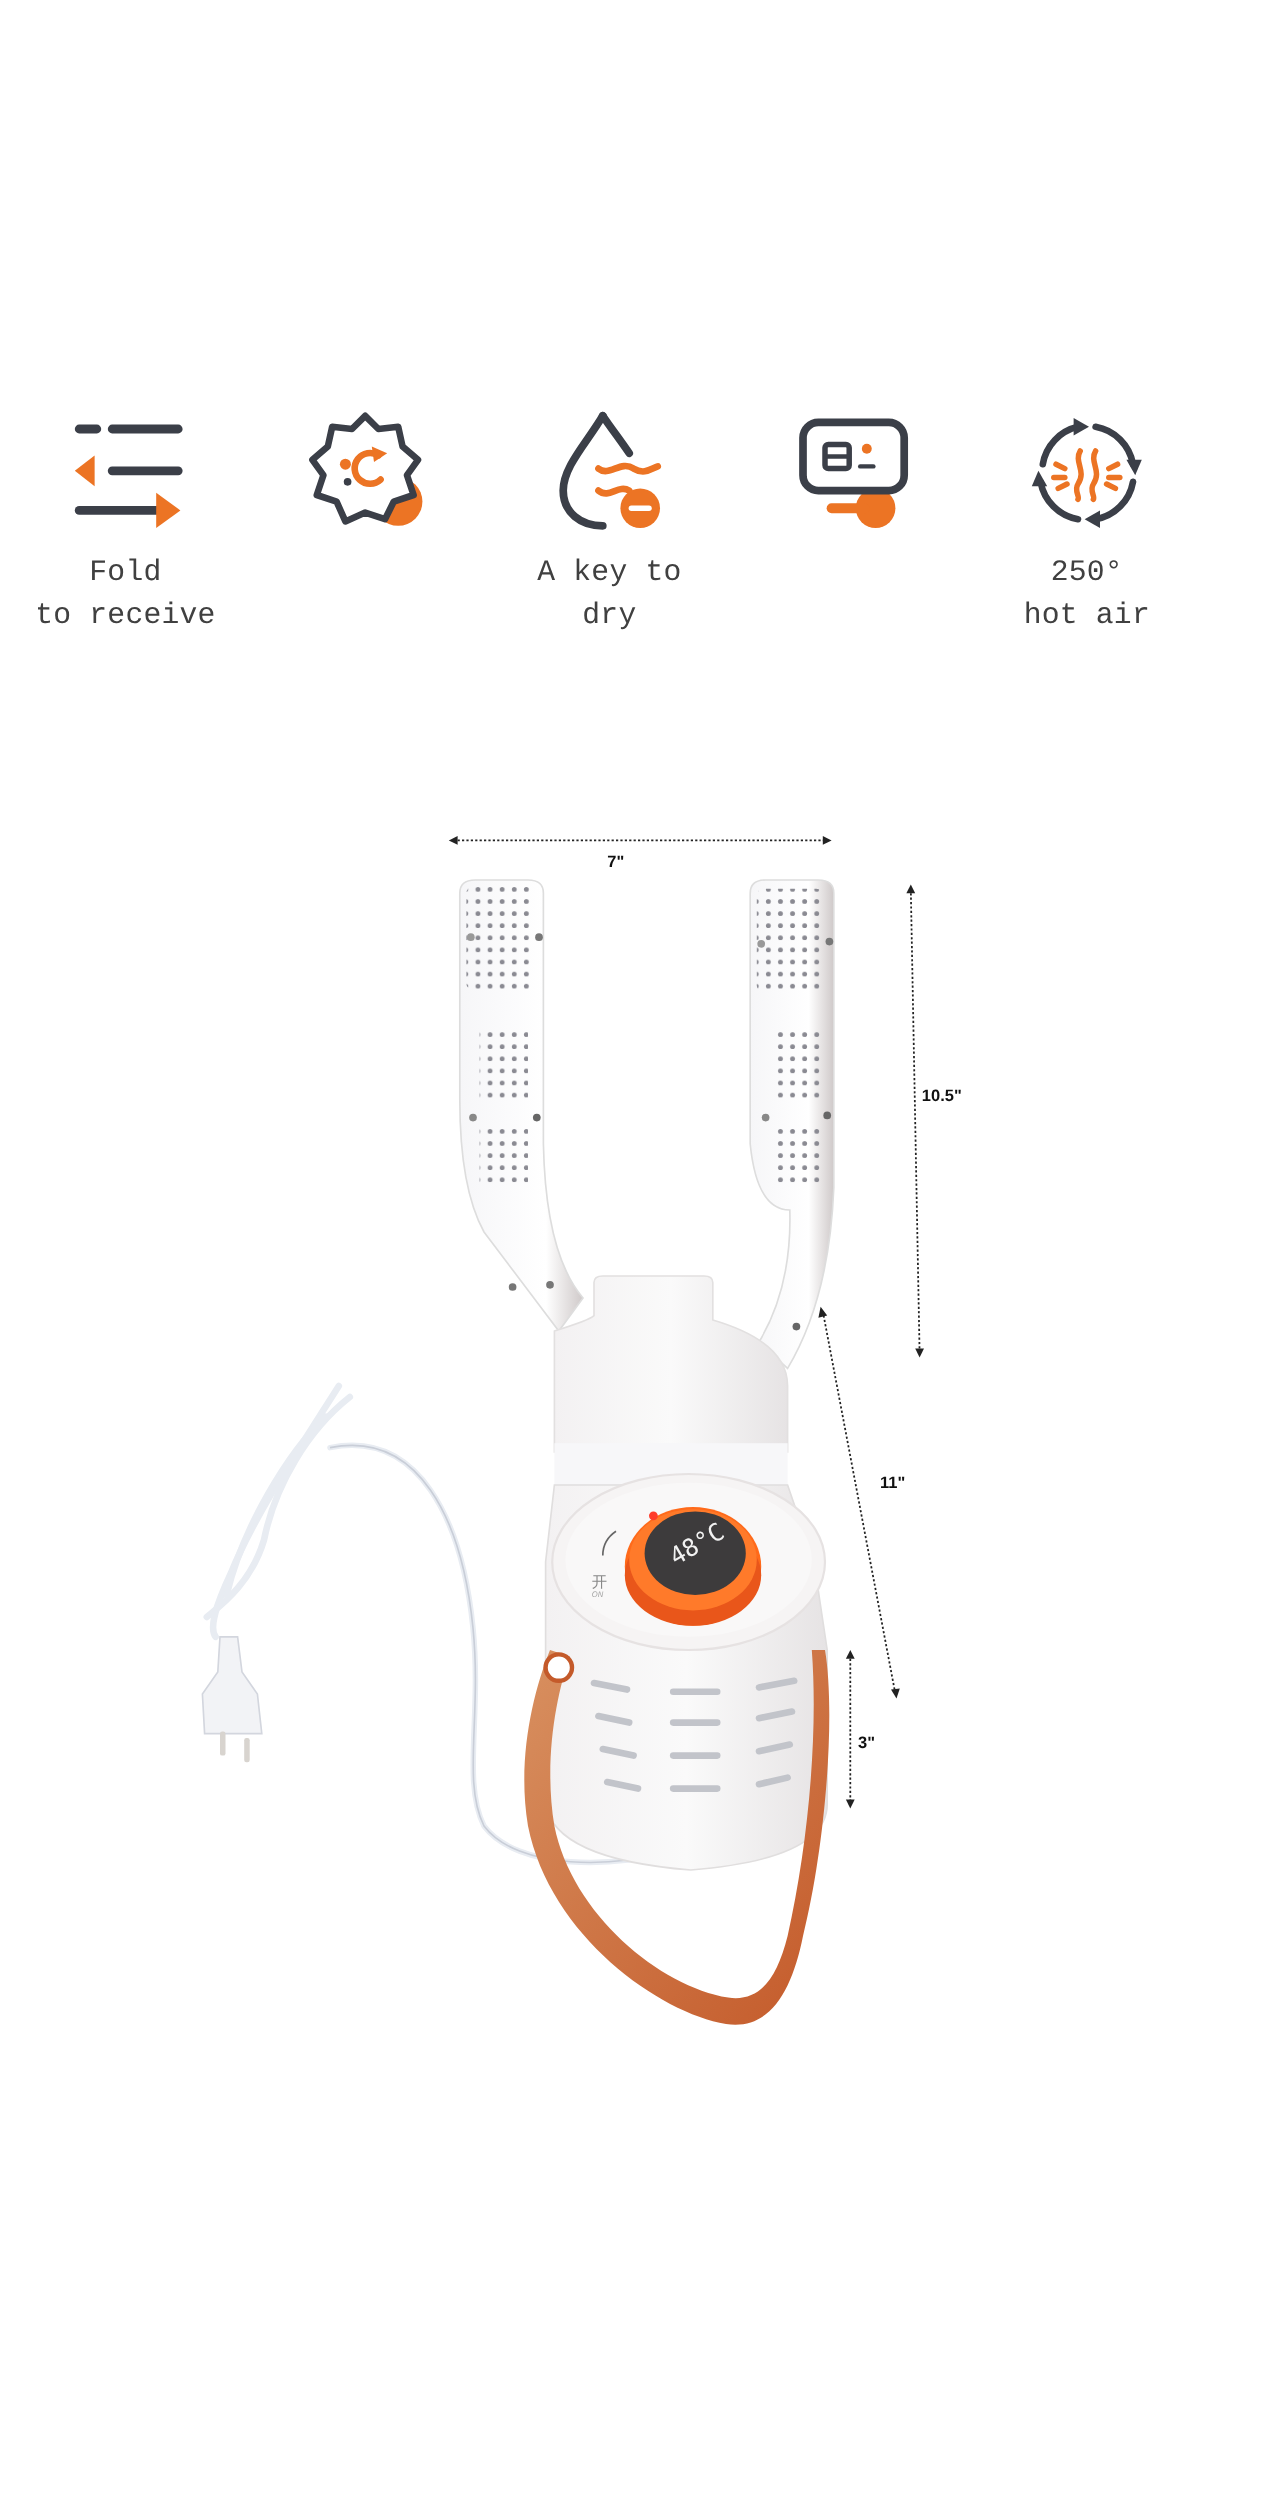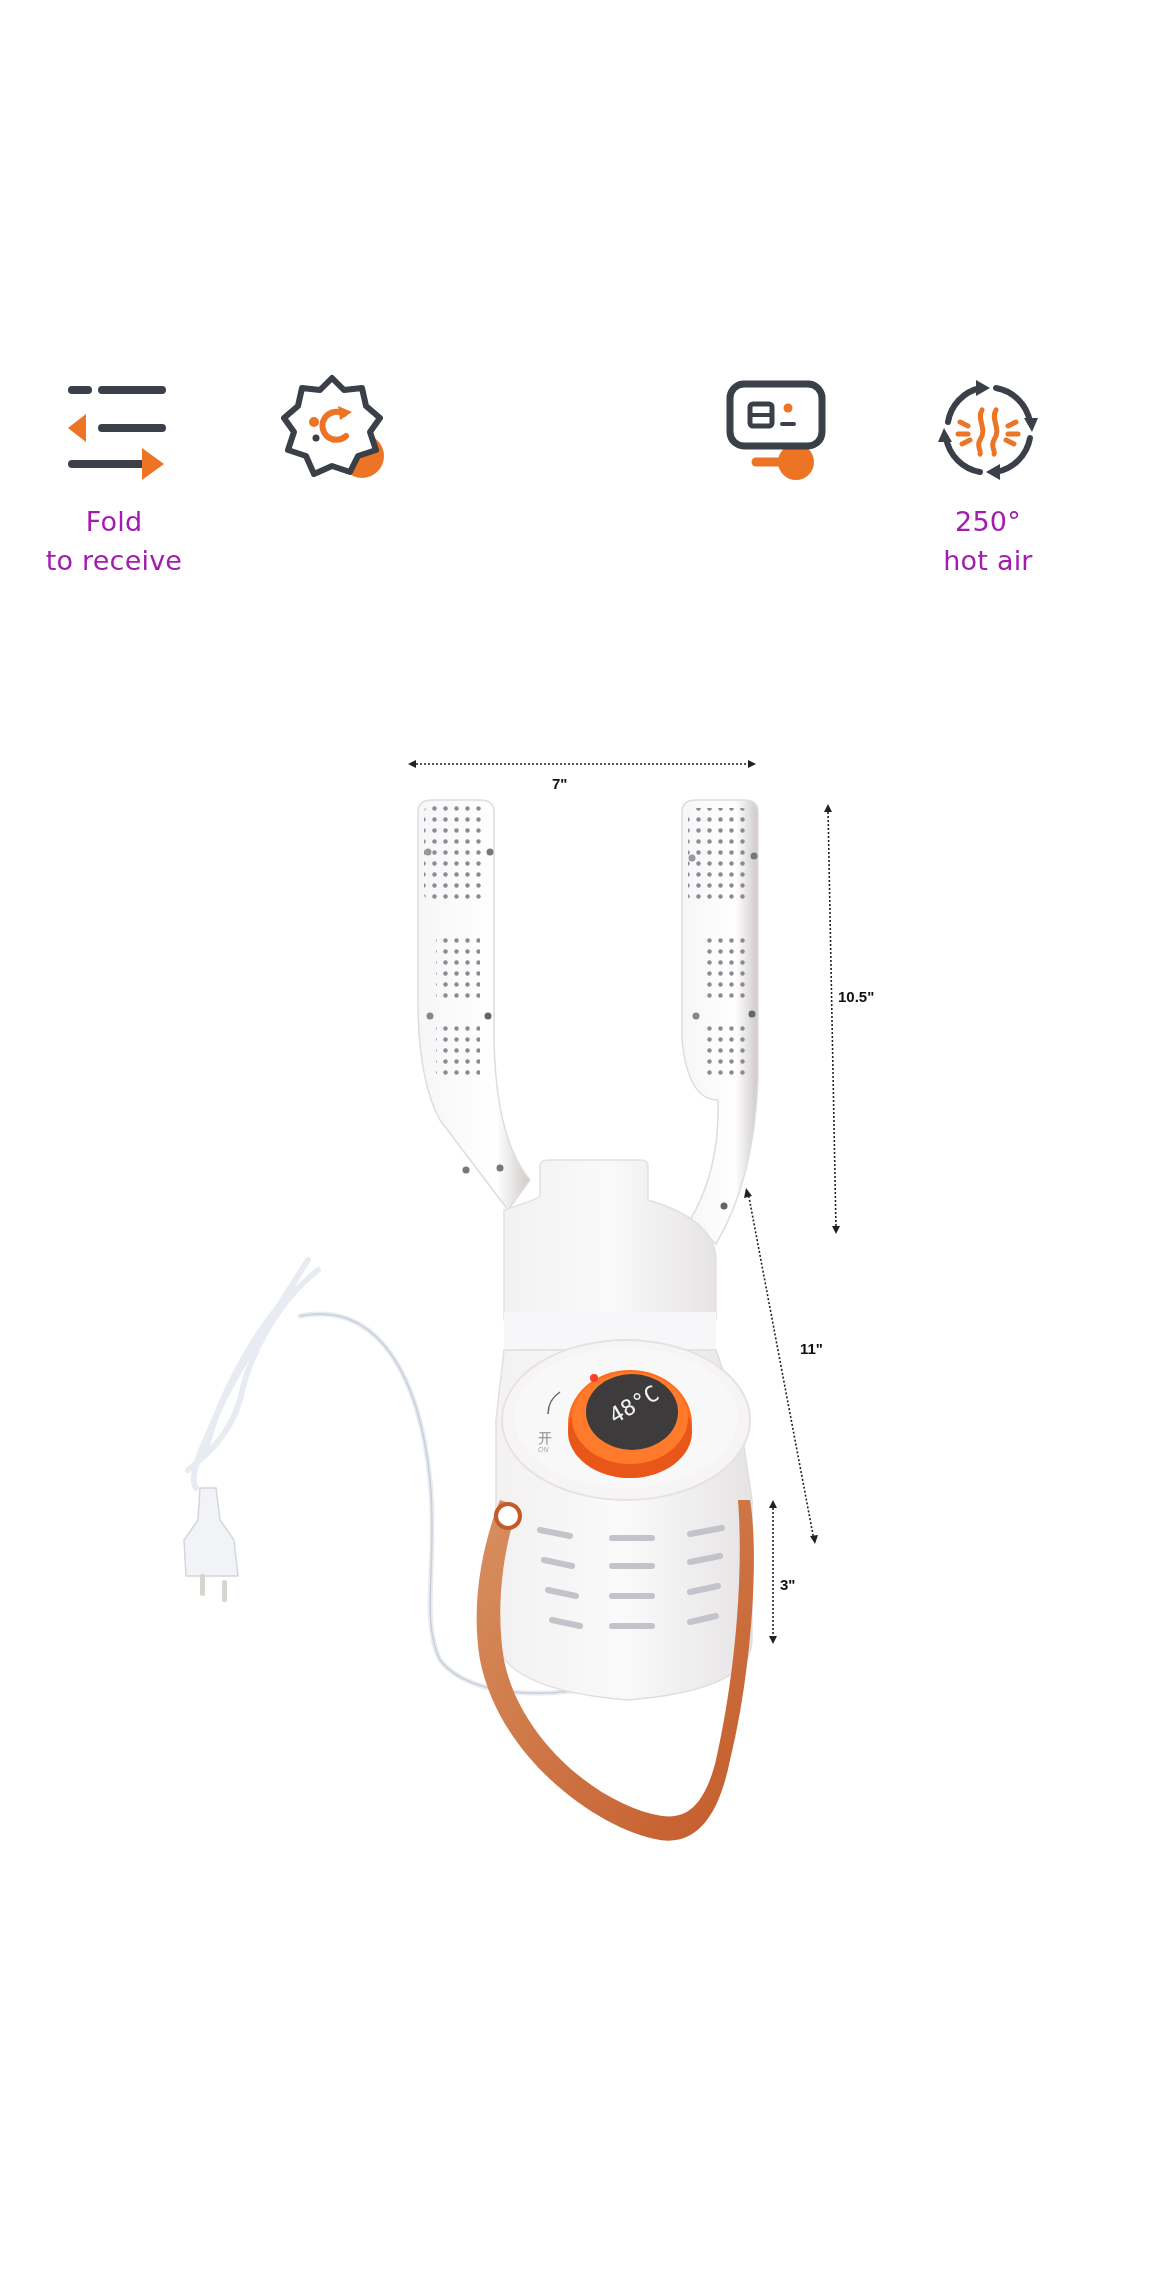--- a/index.html
+++ b/index.html
@@ -1,21 +1,21 @@
 <!DOCTYPE html>
 <html><head>
 <meta charset="utf-8">
 <style>
   html, body { margin: 0; padding: 0; background: #ffffff; }
   body { width: 1150px; height: 2282px; position: relative; overflow: hidden;
          font-family: "DejaVu Sans", "Liberation Sans", sans-serif; color: #3a3d44; }
   .features { position: absolute; left: 0; top: 370px; width: 1150px; height: 220px; }
   .feature { position: absolute; top: 0; width: 200px; text-align: center; }
   .feature .icon { width: 120px; height: 120px; margin: 0 auto; display: block; }
-  .feature .label { margin-top: 12px; font-size: 27px; line-height: 39px; color: #a21caf; letter-spacing: 0.2px; }
+  .feature .label { margin-top: 12px; font-size: 27px; line-height: 39px; color: #404040; letter-spacing: 0.2px; font-family: Liberation Mono, monospace; }
   .feature .label span { display: block; }
 
   .product { position: absolute; left: 0; top: 740px; width: 1150px; height: 1140px; }
   .product svg { position: absolute; left: 0; top: 0; }
   .dim-label { position: absolute; font-family: "Liberation Sans", sans-serif; font-weight: bold;
                font-size: 15px; color: #111; }
 </style>
 </head>
 <body>
 
@@ -40,20 +40,34 @@
     <svg class="icon" viewBox="0 0 120 120">
       <circle cx="90" cy="86" r="22" fill="#ec7424"></circle>
       <polygon points="60,8 72,20 90,18 94,36 108,48 98,62 104,80 86,86 78,102 60,96 42,104 34,86 16,80 22,62 12,48 26,36 30,18 48,20" fill="#ffffff" stroke="#3b3f48" stroke-width="6" stroke-linejoin="round"></polygon>
       <path d="M72,44 A14,14 0 1 0 74,66" fill="none" stroke="#ec7424" stroke-width="6" stroke-linecap="round"></path>
       <polygon points="66,36 80,42 68,50" fill="#ec7424"></polygon>
       <circle cx="42" cy="52" r="5" fill="#ec7424"></circle>
       <circle cx="44" cy="68" r="3.5" fill="#3b3f48"></circle>
     </svg>
   </div>
 
+  <div class="feature" style="left:454px;">
+    <svg class="icon" viewBox="0 0 120 120">
+      <path d="M54,8 C40,32 18,54 18,76 C18,96 34,108 54,108" fill="none" stroke="#3b3f48" stroke-width="7" stroke-linecap="round"></path>
+      <path d="M54,8 C62,20 70,30 78,42" fill="none" stroke="#3b3f48" stroke-width="7" stroke-linecap="round"></path>
+      <path d="M50,56 C60,64 70,48 82,56 C92,62 98,56 104,54" fill="none" stroke="#ec7424" stroke-width="6" stroke-linecap="round"></path>
+      <path d="M50,76 C60,84 68,70 78,76" fill="none" stroke="#ec7424" stroke-width="6" stroke-linecap="round"></path>
+      <circle cx="88" cy="92" r="18" fill="#ec7424"></circle>
+      <line x1="80" y1="92" x2="96" y2="92" stroke="#ffffff" stroke-width="5" stroke-linecap="round"></line>
+    </svg>
+    <div class="label">
+      <span>A key to</span>
+      <span>dry</span>
+    </div>
+  </div>
 
   <div class="feature" style="left:676px;">
     <svg class="icon" viewBox="0 0 120 120">
       <circle cx="80" cy="92" r="18" fill="#ec7424"></circle>
       <line x1="40" y1="92" x2="70" y2="92" stroke="#ec7424" stroke-width="9" stroke-linecap="round"></line>
       <rect x="14" y="14" width="92" height="62" rx="14" fill="#ffffff" stroke="#3b3f48" stroke-width="7"></rect>
       <rect x="34" y="34" width="22" height="22" rx="3" fill="none" stroke="#3b3f48" stroke-width="5"></rect>
       <line x1="34" y1="45" x2="56" y2="45" stroke="#3b3f48" stroke-width="4"></line>
       <circle cx="72" cy="38" r="4.5" fill="#ec7424"></circle>
       <line x1="66" y1="54" x2="78" y2="54" stroke="#3b3f48" stroke-width="4" stroke-linecap="round"></line>

